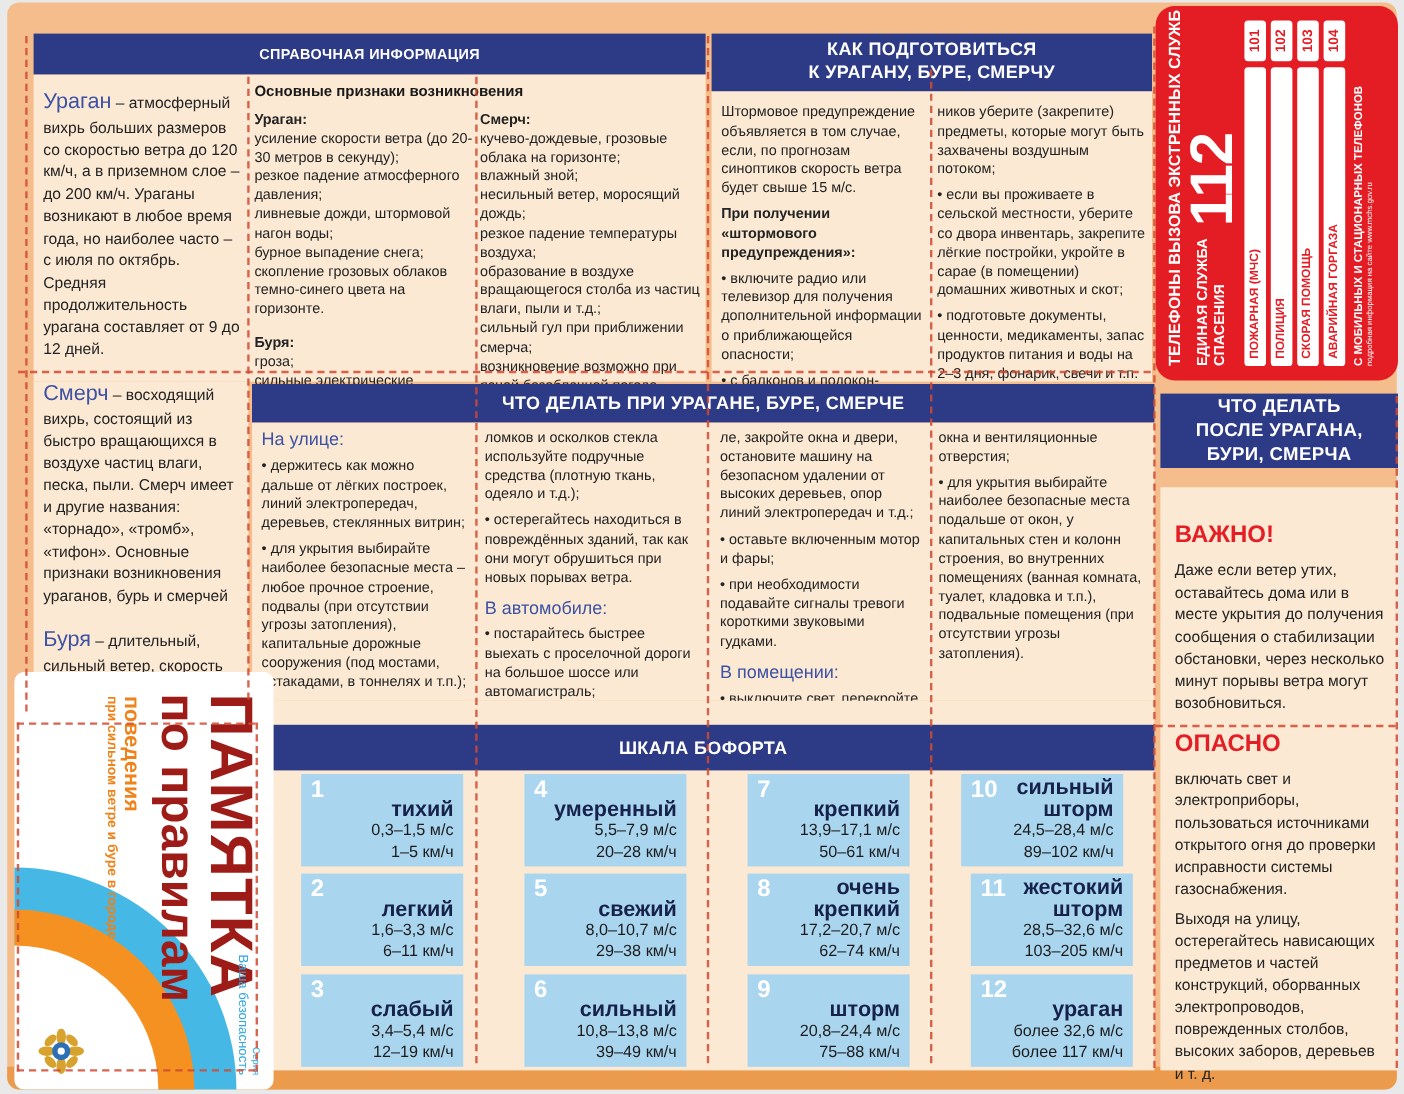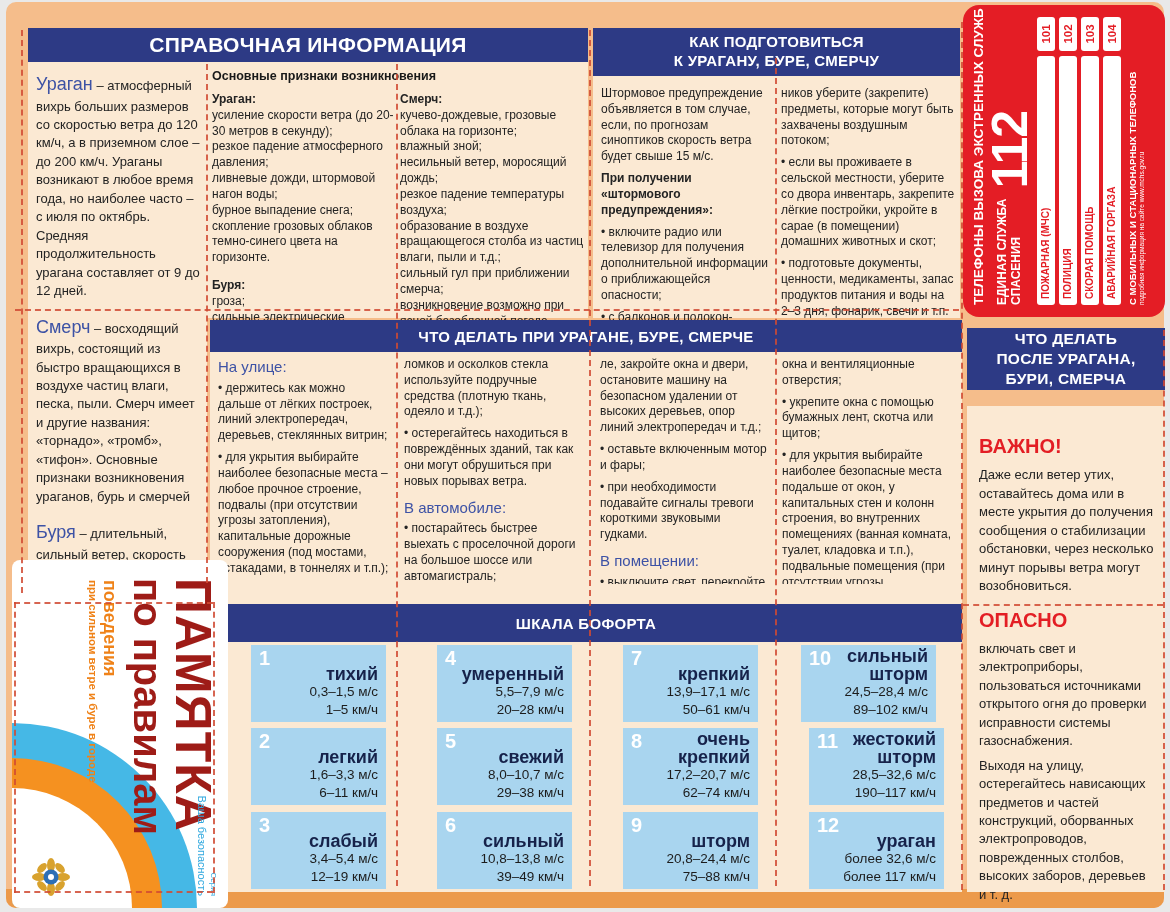--- a/index.html
+++ b/index.html
@@ -11,21 +11,21 @@
   .txt{position:absolute;font-size:12px;line-height:1.32;color:#232323;}
   .pre{white-space:pre-line;}
   .p{margin:0 0 6px;}
   .b{font-weight:bold;}
   .m0{margin:0;}
   .def{margin:0 0 14px;}
   .term{font-size:18px;color:#3d52a5;}
   .bhead{font-size:15px;color:#3d52a5;margin:8px 0 4px;font-weight:normal;}
   .first{margin-top:0;}
   
-  #h-ref{left:28px;top:28px;width:560px;height:34px;font-size:21px;}
+  #h-ref{left:28px;top:28px;width:560px;height:34px;font-size:12px;}
   #p-ref{left:28px;top:62px;width:560px;height:256px;}
   #p-refL{left:28px;top:318px;width:179px;height:265px;}
   #t-def{left:36px;top:72px;width:165px;font-size:13px;line-height:1.42;}
   #t-signsT{left:212px;top:68px;width:372px;font-weight:bold;font-size:12.5px;color:#191919;}
   #t-hur{left:212px;top:92px;width:182px;}
   #t-tor{left:400px;top:92px;width:186px;}
   #h-prep{left:593px;top:28px;width:367px;height:48px;font-size:15px;line-height:1.25;}
   #p-prep{left:593px;top:76px;width:367px;height:242px;}
   #t-prep1{left:601px;top:86px;width:167px;}
   #t-prep2{left:781px;top:86px;width:175px;}
@@ -180,21 +180,20 @@
   <div class="txt" id="t-dc3">
     <p class="p">ле, закройте окна и двери, остановите машину на безопасном удалении от высоких деревьев, опор линий электропередач и т.д.;</p>
     <p class="p">• оставьте включенным мотор и фары;</p>
     <p class="p">• при необходимости подавайте сигналы тревоги короткими звуковыми гудками.</p>
     <div class="bhead">В помещении:</div>
     <p class="p">• выключите свет, перекройте водо и газоснабжение;</p>
     <p class="p">• закройте плотно все двери,</p>
   </div>
   <div class="txt" id="t-dc4">
     <p class="p">окна и вентиляционные отверстия;</p>
-    <p class="p">• укрепите окна с помощью бумажных лент, скотча или щитов;</p>
     <p class="p">• для укрытия выбирайте наиболее безопасные места подальше от окон, у капитальных стен и колонн строения, во внутренних помещениях (ванная комната, туалет, кладовка и т.п.), подвальные помещения (при отсутствии угрозы затопления).</p>
   </div>
 
   <div class="panel" id="p-beau"></div>
   <div class="navy" id="h-beau">ШКАЛА БОФОРТА</div>
 
   <div class="card" style="left:251px;top:645px">
     <span class="num">1</span>
     <div class="nm">тихий</div>
     <div class="vals"><span class="pre">0,3–1,5 м/с</span><br><span>1–5 км/ч</span></div>
@@ -240,21 +239,21 @@
     <div class="vals"><span>20,8–24,4 м/с</span><br><span>75–88 км/ч</span></div>
   </div>
   <div class="card" style="left:801px;top:645px">
     <span class="num">10</span>
     <div class="nm">сильный шторм</div>
     <div class="vals"><span>24,5–28,4 м/с</span><br><span>89–102 км/ч</span></div>
   </div>
   <div class="card" style="left:809px;top:728px">
     <span class="num">11</span>
     <div class="nm">жестокий шторм</div>
-    <div class="vals"><span>28,5–32,6 м/с</span><br><span>190–117 км/ч</span></div>
+    <div class="vals"><span>28,5–32,6 м/с</span><br><span>103–205 км/ч</span></div>
   </div>
   <div class="card" style="left:809px;top:812px">
     <span class="num">12</span>
     <div class="nm">ураган</div>
     <div class="vals"><span>более 32,6 м/с</span><br><span>более 117 км/ч</span></div>
   </div>
 
   <div class="panel" id="p-aft"></div>
   <div class="navy pre" id="h-aft">ЧТО ДЕЛАТЬ
 ПОСЛЕ УРАГАНА,

